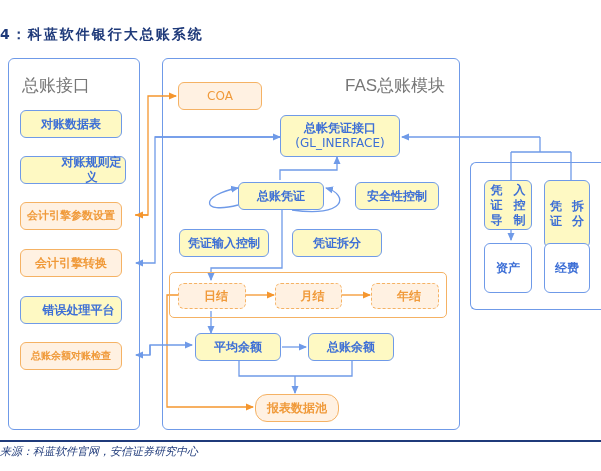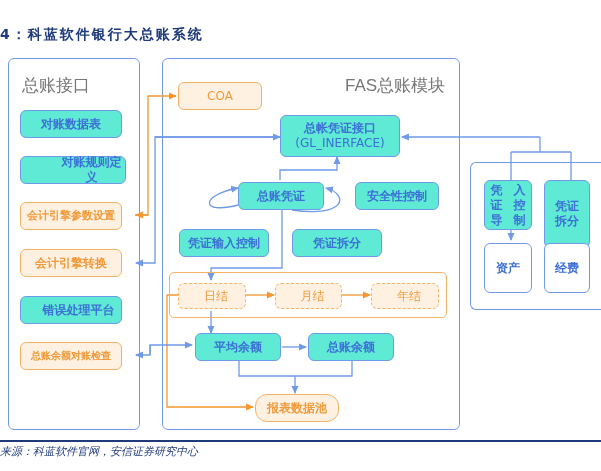--- a/index.html
+++ b/index.html
@@ -5,23 +5,23 @@
   html, body { margin:0; padding:0; background:#ffffff; }
   body { width:601px; height:471px; position:relative; overflow:hidden;
          font-family:"DejaVu Sans", sans-serif; }
   .title { position:absolute; left:0; top:26px; font-size:14px; font-weight:bold;
            color:#1f3a7a; letter-spacing:2px; font-family:"DejaVu Sans", sans-serif; }
   svg#diagram { position:absolute; left:0; top:0; }
   .panel { position:absolute; border:1.5px solid #6f9ae8; border-radius:6px; background:#fff; }
   .panel-title { position:absolute; font-size:17px; color:#777; font-family:Liberation Sans, sans-serif; }
   .box { position:absolute; box-sizing:border-box; display:flex; align-items:center; justify-content:center;
          text-align:center; font-size:12px; font-weight:bold; border-radius:6px; line-height:1.25; }
-  .blue { background:#5eead4; border:1.5px solid #6f9ae8; color:#3d6fd6; }
+  .blue { background:#fef9c3; border:1.5px solid #6f9ae8; color:#3d6fd6; }
   .orange { background:#fff1e2; border:1.5px solid #f5b264; color:#f09a3a; }
-  .dashed { border-style:dashed; font-weight:normal;padding-left:8px; }
+  .dashed { border-style:dashed; font-weight:bold;padding-left:8px; }
   .frame-orange { position:absolute; border:1.5px solid #f5b264; border-radius:5px; }
   .rule { position:absolute; left:0; top:440px; width:601px; height:2px; background:#1f3a7a; }
   .source { position:absolute; left:0; top:444px; font-size:11px; font-style:italic; color:#1f3a7a;
             font-family:"DejaVu Serif", serif; }
 </style>
 </head>
 <body>
 
 <div class="title">4：科蓝软件银行大总账系统</div>
 
@@ -103,21 +103,21 @@
 <div class="box orange dashed" style="left:371px;top:283px;width:68px;height:26px;">年结</div>
 
 <div class="box blue" style="left:195px;top:333px;width:86px;height:28px;">平均余额</div>
 <div class="box blue" style="left:308px;top:333px;width:86px;height:28px;">总账余额</div>
 <div class="box orange" style="left:255px;top:394px;width:84px;height:28px;border-radius:12px;">报表数据池</div>
 
 <div class="box blue" style="left:484px;top:180px;width:48px;height:50px;">
   <span>凭证导</span>
   <span>入控制</span>
 </div>
-<div class="box blue" style="left:544px;top:180px;width:46px;height:68px;flex-direction:column;">
+<div class="box blue" style="left:544px;top:180px;width:46px;height:68px;flex-direction:row;">
   <span>凭证</span>
   <span>拆分</span>
 </div>
 <div class="box" style="left:484px;top:243px;width:48px;height:50px;background:#fff;border:1.5px solid #6f9ae8;color:#3d6fd6;">资产</div>
 <div class="box" style="left:544px;top:243px;width:46px;height:50px;background:#fff;border:1.5px solid #6f9ae8;color:#3d6fd6;">经费</div>
 
 <div class="rule"></div>
 <div class="source">来源：科蓝软件官网，安信证券研究中心</div>
 
 </body></html>

